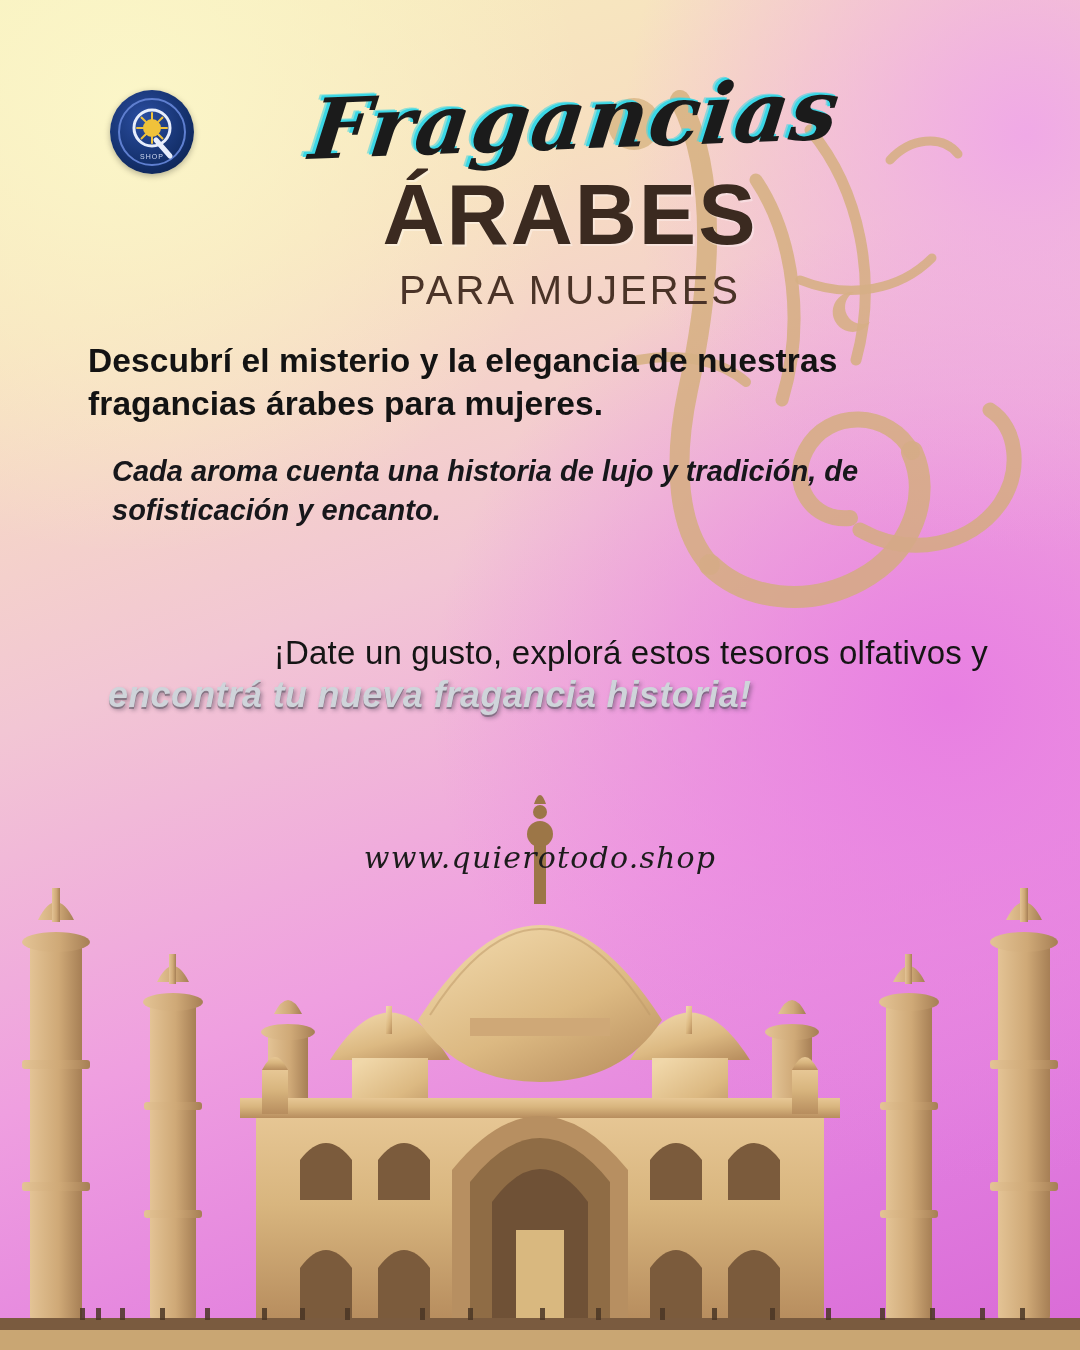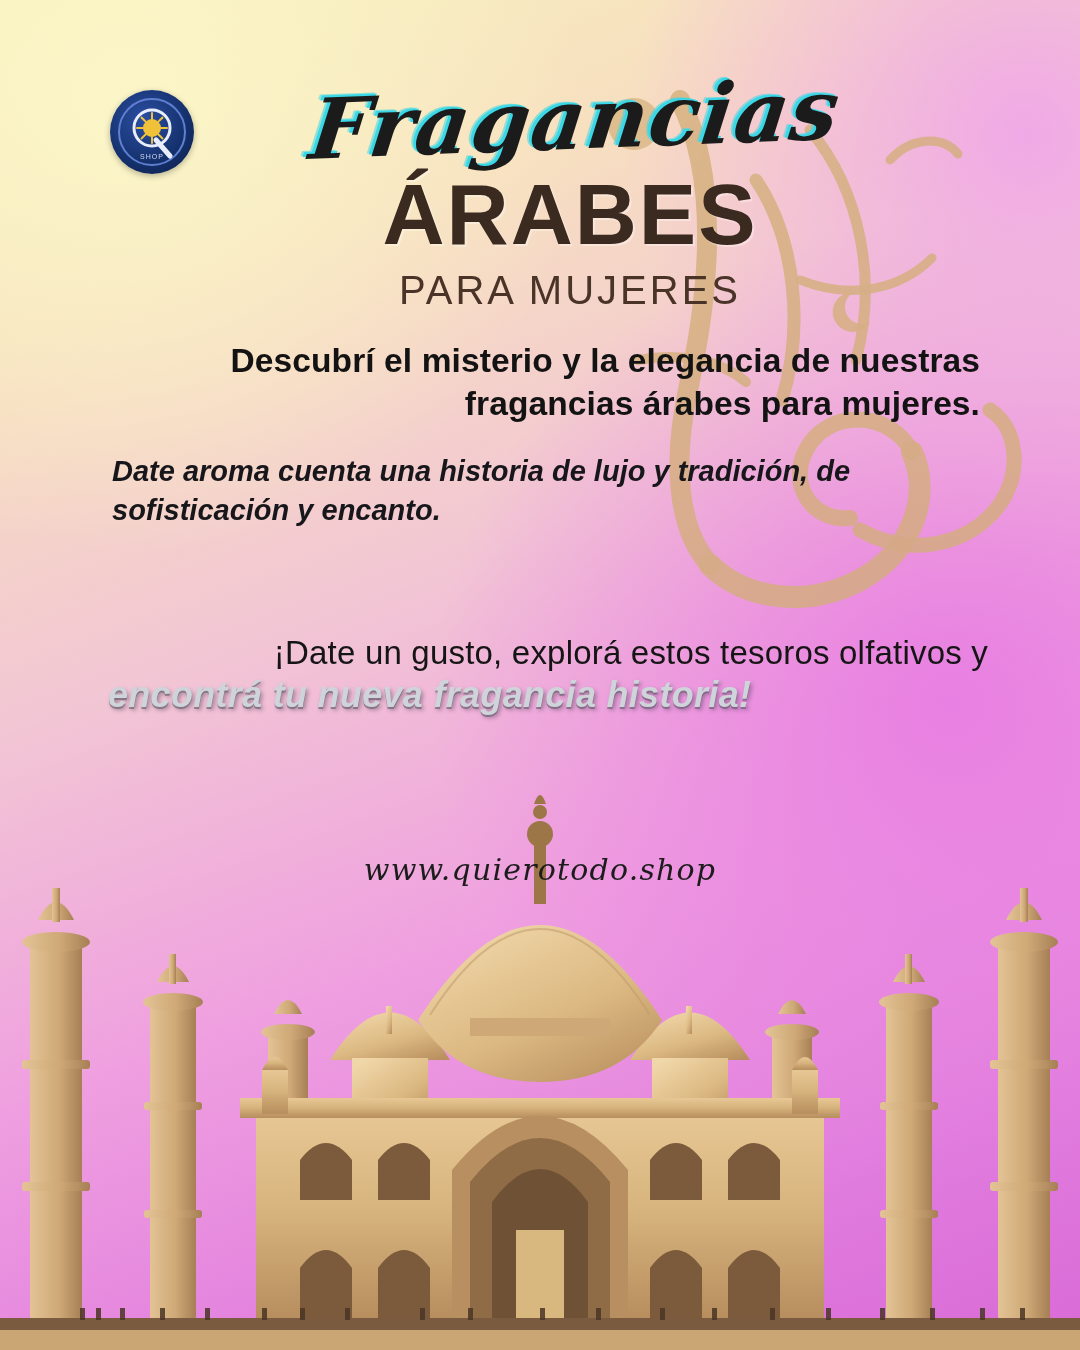--- a/index.html
+++ b/index.html
@@ -101,24 +101,24 @@
     font-weight: normal;
     font-size: 40px;
     letter-spacing: 3px;
     color: #4a3327;
     margin: 2px 0 4px 0;
   }
 
   
   .lead {
     position: absolute;
-    left: 100px;
+    left: 88px;
     top: 340px;
     width: 880px;
-    text-align: right;
+    text-align: left;
     font-size: 33.5px;
     font-weight: bold;
     color: #131313;
     line-height: 1.28;
     letter-spacing: 0.1px;
   }
 
   .para {
     position: absolute;
     left: 112px;
@@ -161,21 +161,20 @@
     position: absolute;
     left: 0;
     top: 840px;
     width: 1080px;
     text-align: center;
     font-family: "DejaVu Serif", serif;
     font-size: 30px;
     font-style: italic;
     color: #1c1c1c;
     letter-spacing: 1.2px;
-    margin-top: 12px;
   }
 </style>
 </head>
 <body>
 
 <div class="poster">
 
   <div class="sky"></div>
 
   <svg class="calligraphy" viewBox="0 0 480 620">
@@ -345,21 +344,21 @@
 
   <div class="headline">
     <div class="title-script">Fragancias</div>
     <div class="title-main">ÁRABES</div>
     <div class="title-sub">PARA MUJERES</div>
   </div>
 
   <div class="lead">Descubrí el misterio y la elegancia de nuestras fragancias árabes para mujeres.</div>
 
   <div class="para">
-    <p>Date aroma cuenta una historia de lujo y tradición, de sofisticación y encanto.</p>
+    <p>Cada aroma cuenta una historia de lujo y tradición, de sofisticación y encanto.</p>
   </div>
 
   <div class="cta">
     <div class="cta-line1">¡Date un gusto, explorá estos tesoros olfativos y</div>
     <div class="cta-line2">encontrá tu nueva fragancia historia!</div>
   </div>
 
   <div class="website">www.quierotodo.shop</div>
 
 </div>

